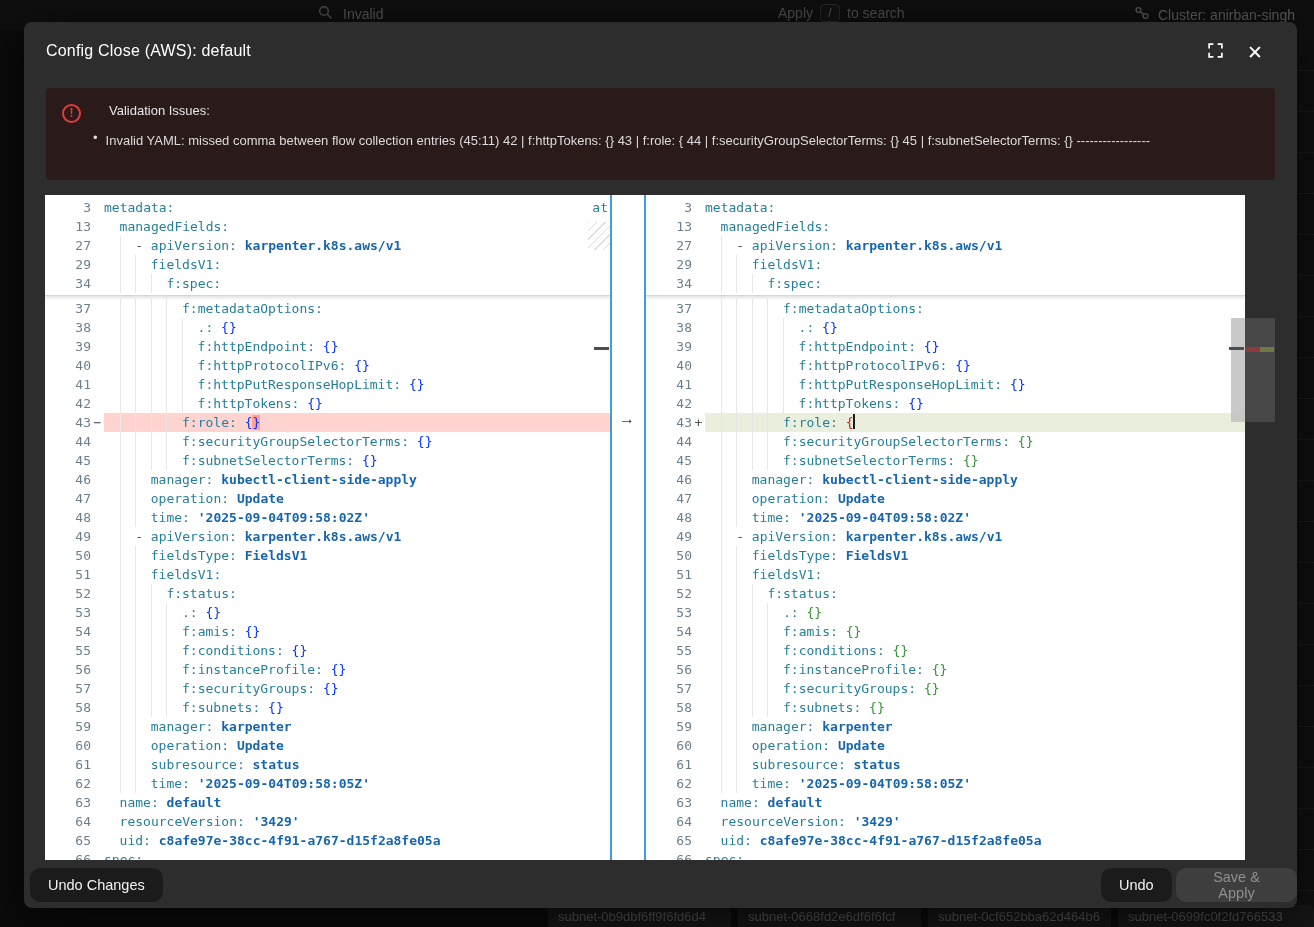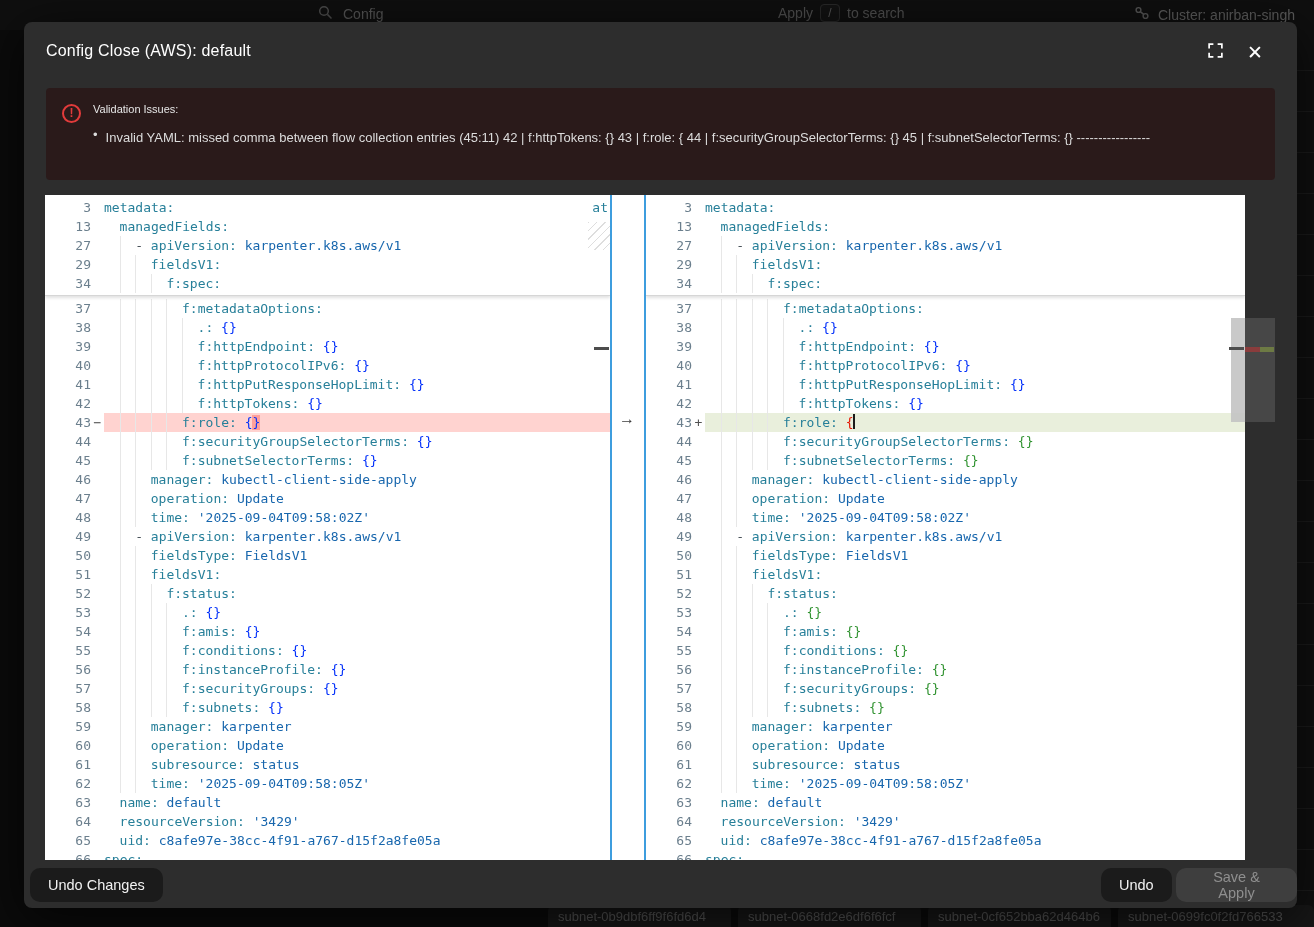--- a/index.html
+++ b/index.html
@@ -25,21 +25,21 @@
            border-radius:8px; box-shadow:0 10px 50px rgba(0,0,0,0.7); z-index:10; }
   .modal-title { position:absolute; left:22px; top:20px; color:#ffffff; font-size:16px; letter-spacing:.2px; }
   .icon-btn { position:absolute; top:14px; width:32px; height:32px; display:flex; align-items:center; justify-content:center;
               border-radius:6px; cursor:pointer; color:#fff; }
   .expand-btn { right:66px; } .close-btn { right:26px; font-size:19px; }
 
   .banner { position:absolute; left:22px; top:66px; width:1229px; height:92px; background:#2a1a1a; border-radius:4px;
             padding:15px 16px; display:flex; gap:12px; color:#e6e6e6; }
   .warn-icon { flex:none; width:19px; height:19px; border:2px solid #e23b3b; border-radius:50%; color:#e23b3b;
                font-weight:bold; font-size:12px; text-align:center; line-height:15px; margin-top:1px; }
-  .banner-title { font-size:11px; }
+  .banner-title { font-size:13px;margin-left:16px; }
   .banner-bullet { display:flex; gap:8px; margin-top:12px; font-size:13px; color:#dcdcdc; }
   .banner-lines div { line-height:21px; }
 
   
   .editor-wrap { position:absolute; left:21px; top:173px; width:1200px; height:665px; background:#ffffff;
                  display:flex; overflow:hidden; }
   .pane { position:relative; height:100%; overflow:hidden; background:#fff; }
   .pane-left { width:565px; } .pane-right { width:599px; }
   .sash { width:36px; flex:none; background:#fff; border-left:2px solid #3e9dde; border-right:2px solid #3e9dde;
           position:relative; z-index:4; }
@@ -49,21 +49,21 @@
             border-bottom:1px solid #d6d6d6; box-shadow:0 2px 3px rgba(0,0,0,0.12); z-index:3; }
   .body-lines { position:absolute; left:0; right:0; top:104px; }
 
   .row { display:flex; height:19px; line-height:19px; font-family:"DejaVu Sans Mono", monospace; font-size:13px; }
   .ln { flex:none; width:46px; text-align:right; color:#6b7f8d; }
   .mk { flex:none; width:13px; text-align:center; color:#515151; }
   .code { flex:1; position:relative; white-space:pre; color:#333; }
   .row.del .code { background:#ffd3d0; }
   .row.add .code { background:#e9efdc; }
   .g { position:absolute; top:0; bottom:0; width:1px; background:#e7e7e7; }
-  .c-k { color:#267f99; } .c-v { color:#1766ad; } .c-d { color:#4a545b; }
+  .c-k { color:#267f99; } .c-v { color:#1766ad;font-weight:bold; } .c-d { color:#4a545b; }
   .c-b1 { color:#0431fa; } .c-b2 { color:#319331; } .c-rb { color:#e51400; }
   .cd { background:#ffa09b; }
   .cu { display:inline-block; width:2px; height:15px; background:#1a1a1a; vertical-align:-2px; }
 
   .overflow-at { position:absolute; right:2px; top:5px; color:#267f99; font-family:"DejaVu Sans Mono",monospace;
                  font-size:13px; z-index:4; }
   .hatch { position:absolute; right:0; top:27px; width:22px; height:28px; z-index:4; opacity:.7;
            background:repeating-linear-gradient(135deg,#cfcfcf 0 1px, transparent 1px 6px); }
   .ruler-dash { position:absolute; right:1px; top:152px; width:15px; height:3px; background:#4d4d4d; z-index:4; }
   .ruler-slider { position:absolute; right:0; top:123px; width:14px; height:104px; background:#c3c3c3; opacity:.9; z-index:2; }
@@ -86,21 +86,21 @@
 
 <div class="page">
   <div class="topbar">
     <div class="search-group">
       <span>
         <svg width="15" height="15" viewBox="0 0 15 15">
             <circle cx="6" cy="6" r="4.3" fill="none" stroke="#8a8a8a" stroke-width="1.5"></circle>
             <line x1="9.4" y1="9.4" x2="13.5" y2="13.5" stroke="#8a8a8a" stroke-width="1.5"></line>
           </svg>
       </span>
-      <span>Config</span>
+      <span>Invalid</span>
     </div>
     <div class="press-group">
       <span>Apply</span>
       <span class="kbd">/</span>
       <span>to search</span>
     </div>
     <div class="cluster-group">
       <span>
         <svg width="16" height="16" viewBox="0 0 16 16">
             <circle cx="4.5" cy="5" r="2.4" fill="none" stroke="#9a9a9a" stroke-width="1.4"></circle>

